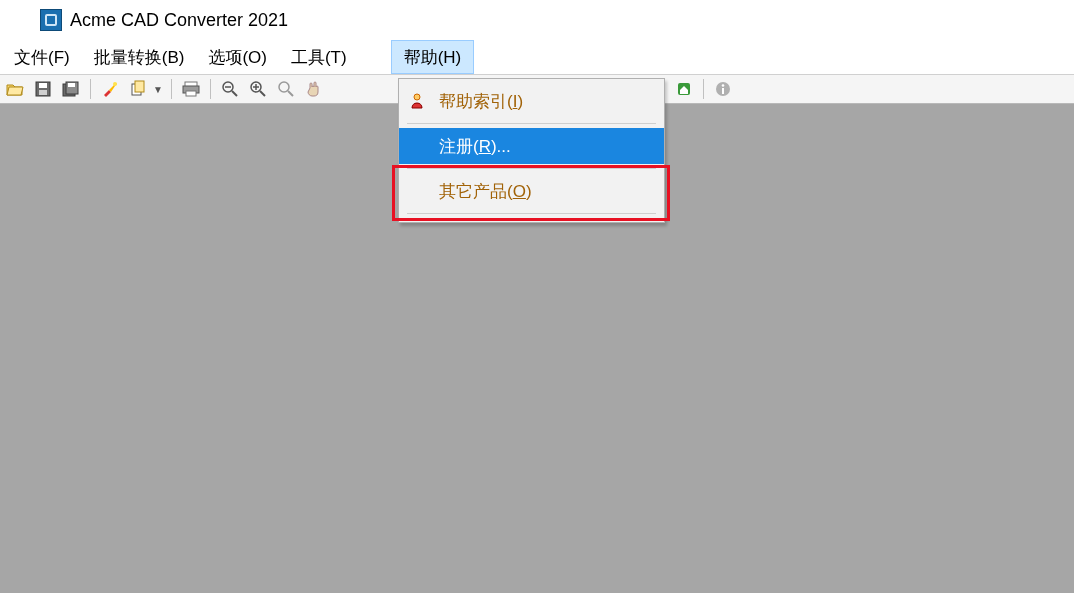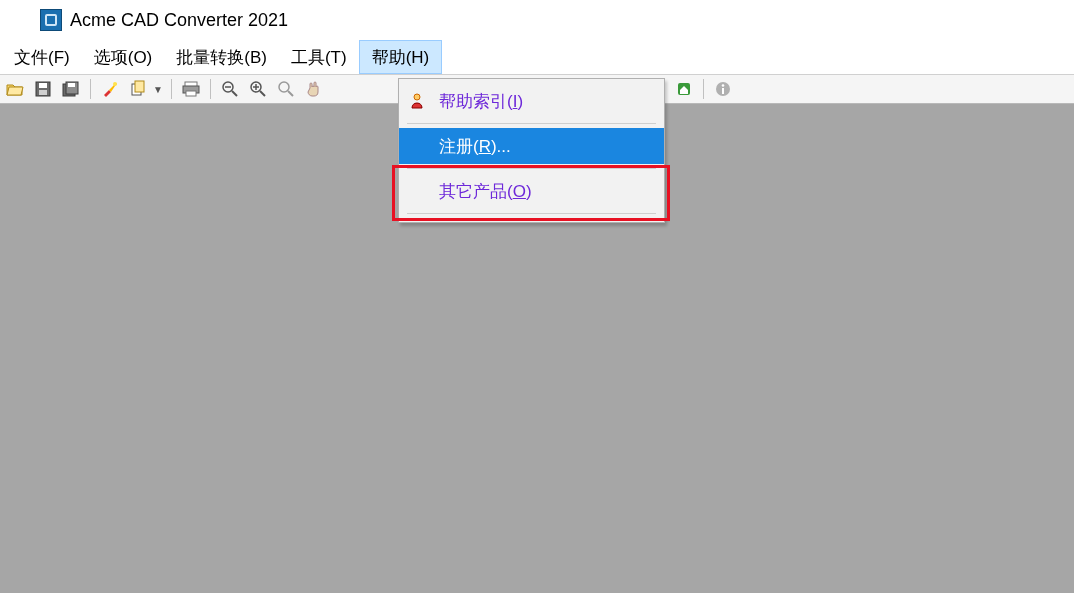--- a/index.html
+++ b/index.html
@@ -49,20 +49,21 @@
     display: flex;
     align-items: center;
     padding: 0 12px;
     font-size: 17px;
     color: #000;
     cursor: default;
   }
   .menubar .menu-item.active {
     background: #cce8ff;
     border: 1px solid #99ccff;
+    margin-left: 32px;
   }
   .toolbar {
     height: 30px;
     background: #f5f5f5;
     border-top: 1px solid #d0d0d0;
     border-bottom: 1px solid #b8b8b8;
     display: flex;
     align-items: center;
     gap: 6px;
     padding: 0 4px;
@@ -105,21 +106,21 @@
     border: 1px solid #b0b0b0;
     box-shadow: 2px 3px 3px rgba(0,0,0,0.2);
     z-index: 10;
     padding: 4px 0;
   }
   .dropdown .dd-item {
     height: 36px;
     display: flex;
     align-items: center;
     font-size: 17px;
-    color: #6d28d9;
+    color: #a16207;
     padding-left: 40px;
     position: relative;
   }
   .dropdown .dd-item .dd-icon {
     position: absolute;
     left: 8px; top: 50%; transform: translateY(-50%);
     width: 20px; height: 20px;
     display:flex; align-items:center; justify-content:center;
   }
   .dropdown .dd-item.sel {
@@ -148,22 +149,22 @@
 </head>
 <body>
 
 <div class="titlebar">
   <div class="app-icon"></div>
   <div class="title">Acme CAD Converter 2021</div>
 </div>
 
 <div class="menubar">
   <div class="menu-item">文件(F)</div>
+  <div class="menu-item">批量转换(B)</div>
   <div class="menu-item">选项(O)</div>
-  <div class="menu-item">批量转换(B)</div>
   <div class="menu-item">工具(T)</div>
   <div class="menu-item active">帮助(H)</div>
 </div>
 
 <div class="toolbar">
   <div class="tb-btn">
     <svg width="18" height="16" viewBox="0 0 18 16">
         <path d="M1 4h6l2 2h7v8H1z" fill="#f7d56a" stroke="#b08a1a"></path>
         <path d="M3 6h14l-2 8H1z" fill="#ffe9a3" stroke="#b08a1a"></path>
       </svg>

